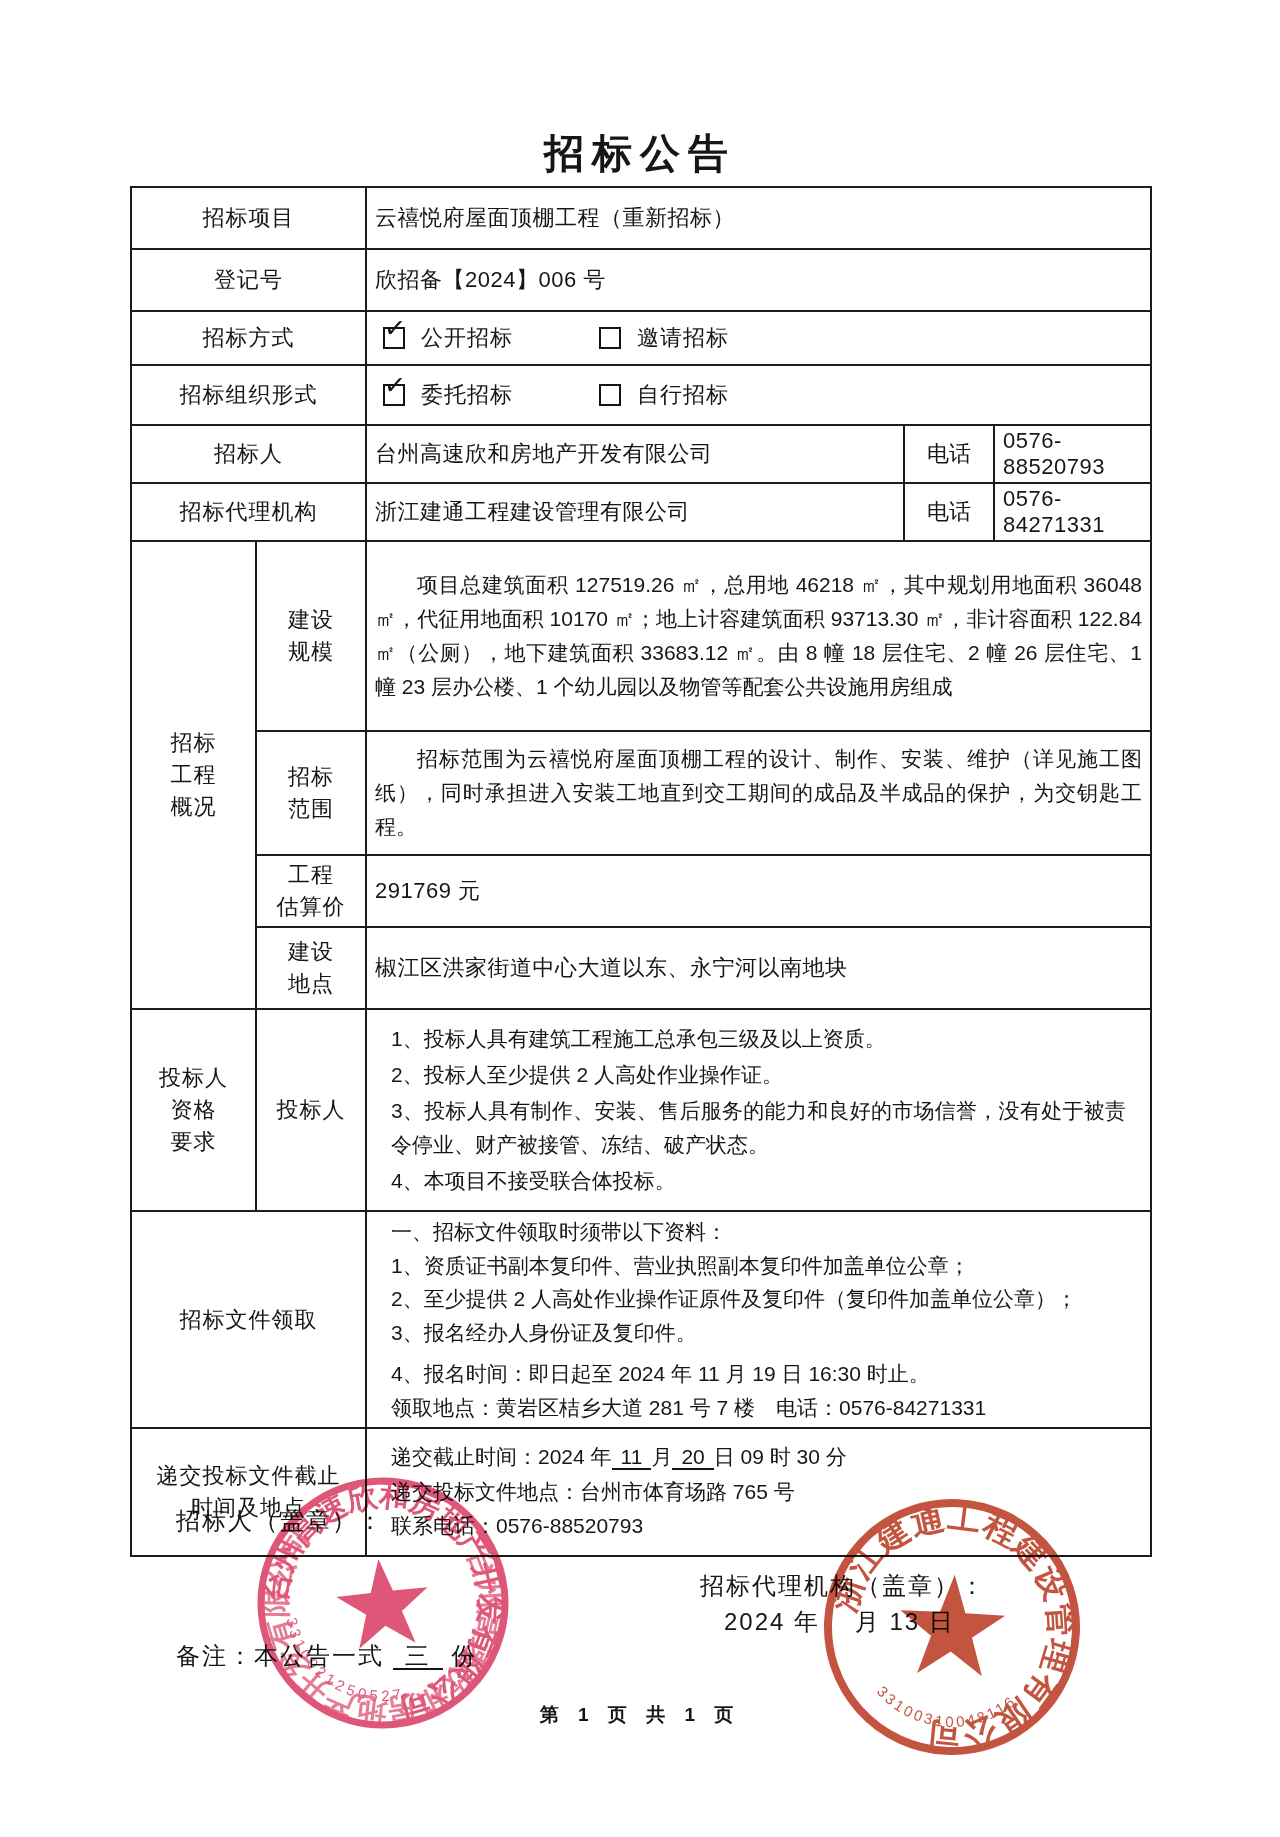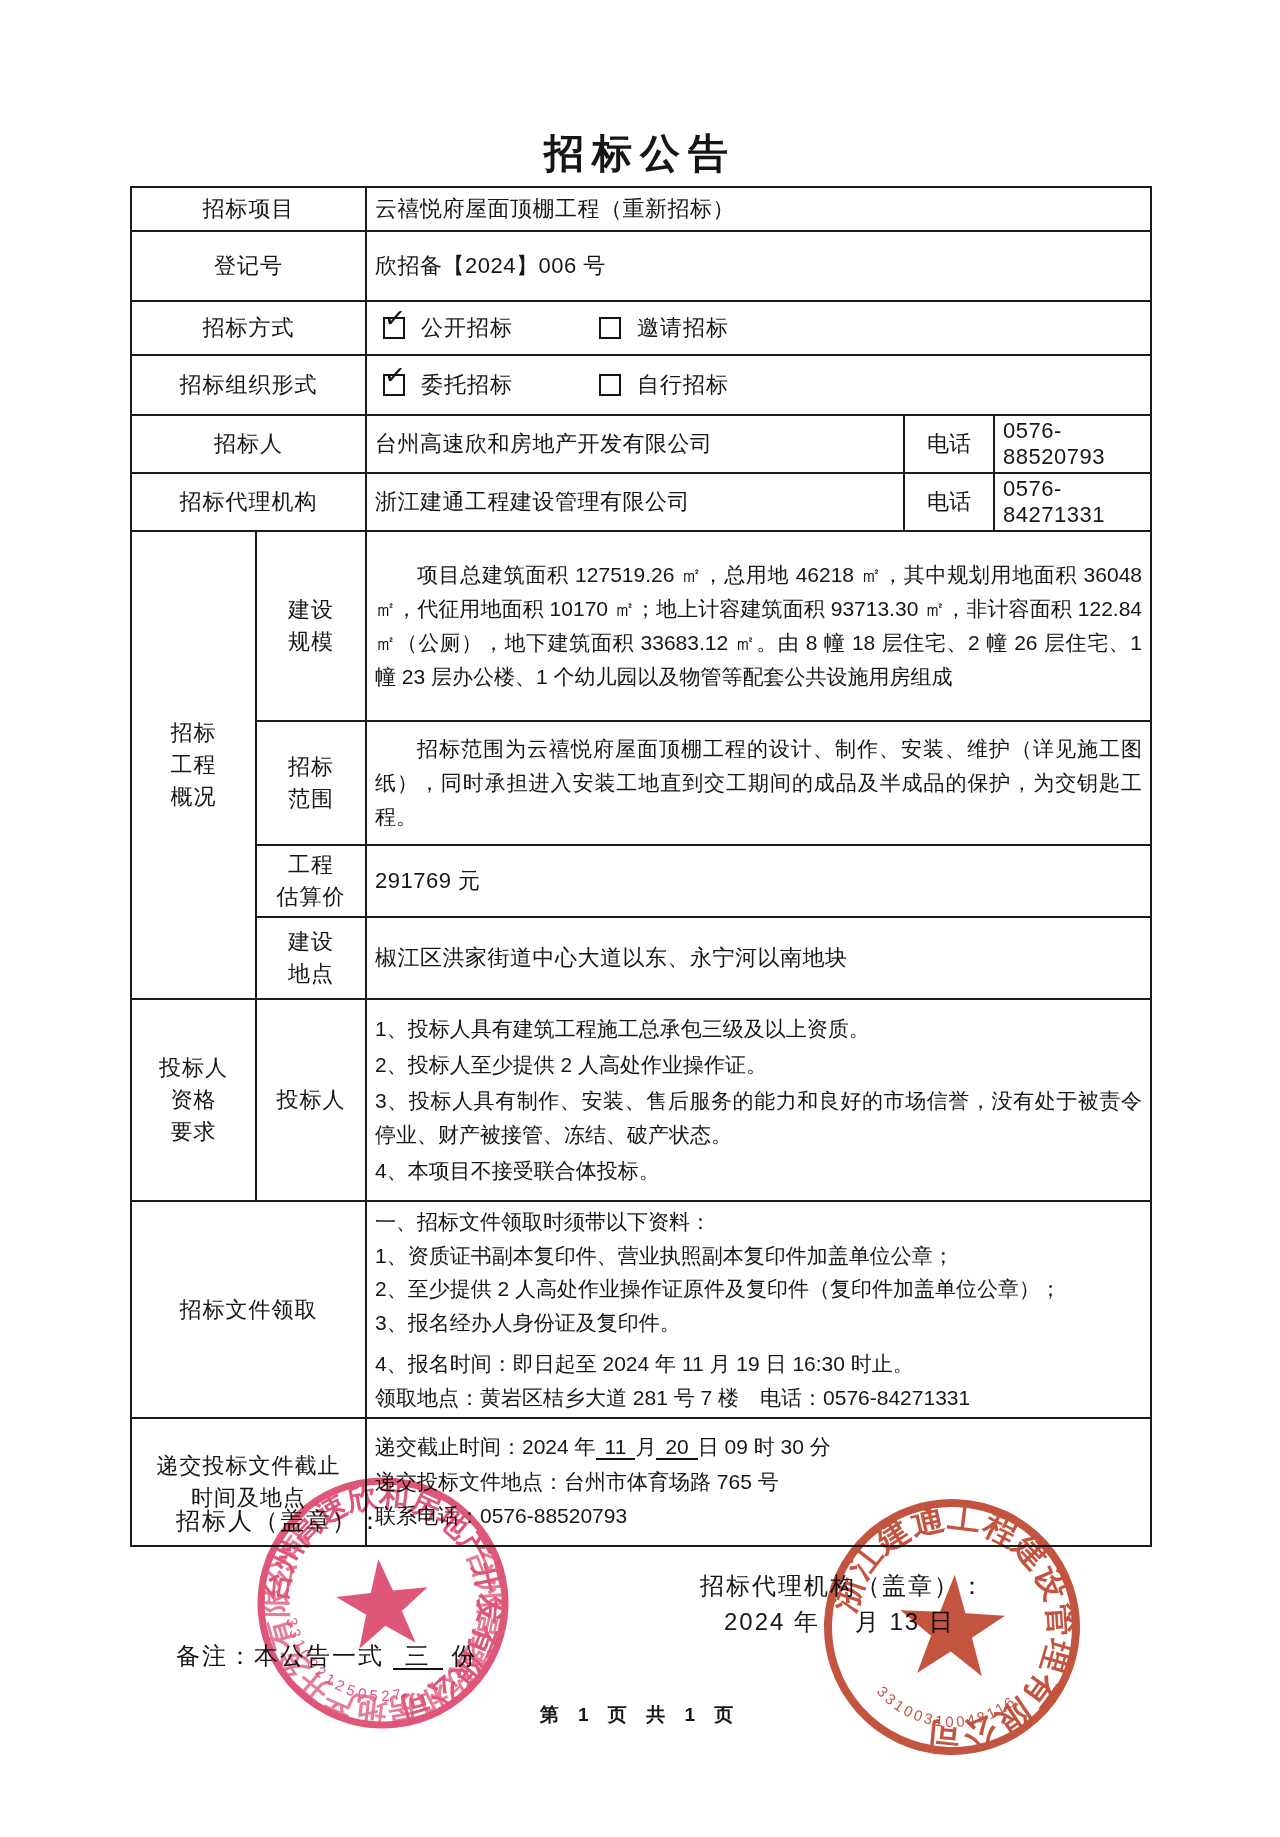--- a/index.html
+++ b/index.html
@@ -25,21 +25,21 @@
     vertical-align:middle;
     padding:2px 8px;
   }
   .lbl{
     text-align:center;font-size:22px;line-height:1.45;
     white-space:pre-line;letter-spacing:1px;
   }
   .val{font-size:22px;padding-left:16px;letter-spacing:0.5px;}
   .body-cell{font-size:21px;line-height:1.62;text-align:justify;padding:6px 12px 6px 16px;}
   .para{text-indent:2em;margin:0;}
-  .list-line{margin:2px 0;}
+  .list-line{margin:2px 16px;}
   .phone-lbl{text-align:center;font-size:22px;}
   .phone-val{font-size:22px;padding-left:12px;letter-spacing:0.5px;}
   
   .cb-row{display:flex;align-items:center;padding-left:8px;}
   .cb{
     position:relative;display:inline-block;width:18px;height:18px;
     border:2.5px solid #141414;margin-right:16px;flex:0 0 auto;
   }
   .cb .tick{
     position:absolute;left:-1px;top:-14px;
@@ -78,26 +78,26 @@
   <table class="doc">
     <colgroup>
         <col style="width:125px">
         <col style="width:110px">
         <col style="width:538px">
         <col style="width:90px">
         <col style="width:157px">
       </colgroup>
 
     <tbody>
-        <tr style="height:44px">
+        <tr style="height:62px">
       <td colspan="2" class="lbl">招标项目</td>
       <td colspan="3" class="val">云禧悦府屋面顶棚工程（重新招标）</td>
     </tr>
 
-    <tr style="height:70px">
+    <tr style="height:62px">
       <td colspan="2" class="lbl">登记号</td>
       <td colspan="3" class="val">欣招备【2024】006 号</td>
     </tr>
 
     <tr style="height:54px">
       <td colspan="2" class="lbl">招标方式</td>
       <td colspan="3">
         <div class="cb-row">
           <span class="cb">
                 <span class="tick">✓</span>

